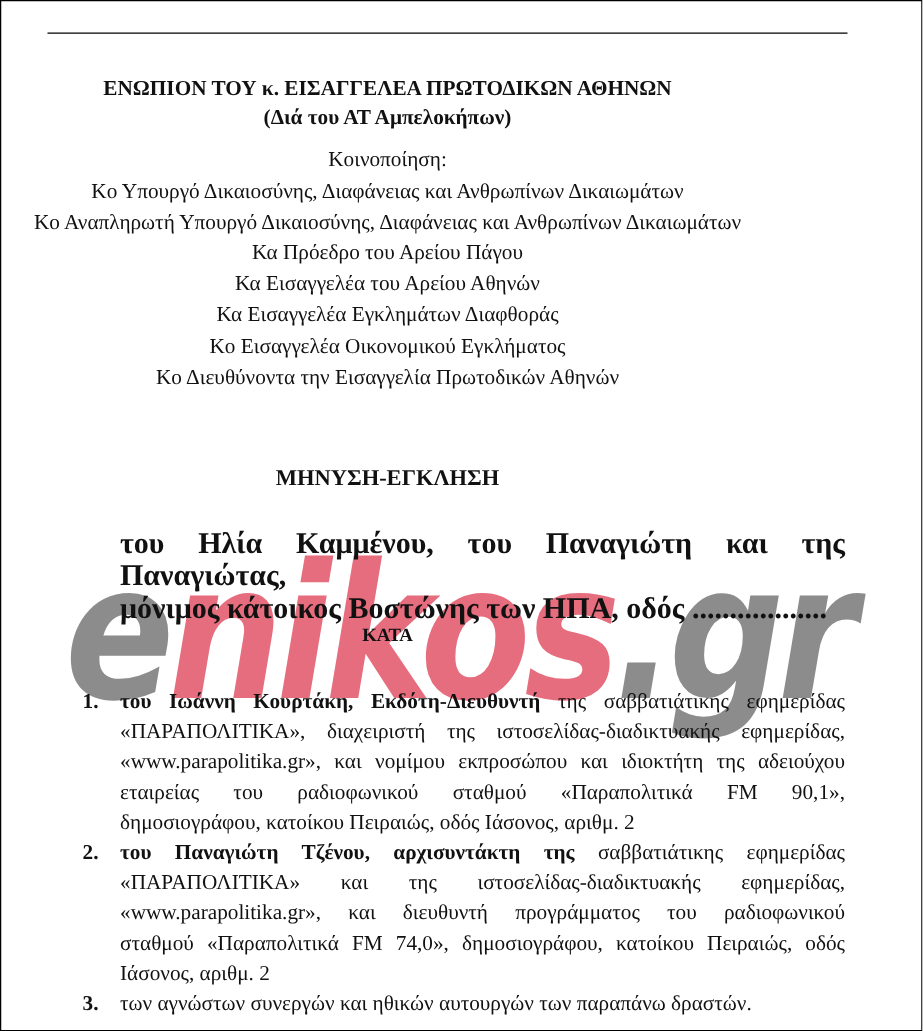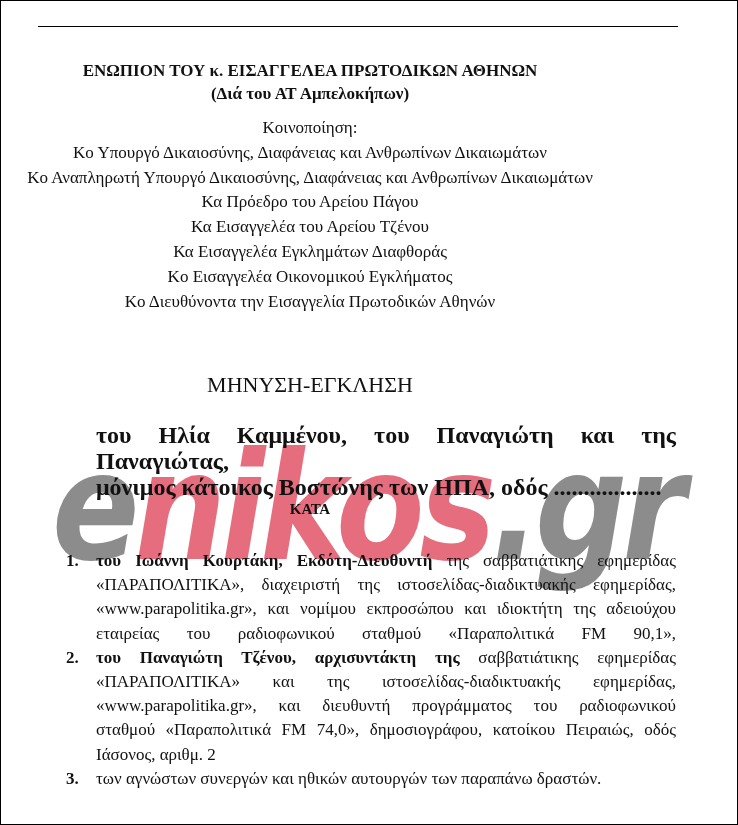--- a/index.html
+++ b/index.html
@@ -14,21 +14,21 @@
     .topline {
       position: absolute; left: 38px; top: 26px; width: 640px; height: 0;
       border-top: 1.5px solid #000;
     }
     .center { position: absolute; left: 0; width: 620px; text-align: center; }
     .h1 { top: 60px; font-weight: bold; font-size: 17px; line-height: 22px; }
     .h1b { top: 83px; font-weight: bold; font-size: 17px; line-height: 22px; font-family: Liberation Serif, serif; }
     .notify { top: 116px; font-size: 17px; }
     .notify div { height: 24.8px; line-height: 24.8px; white-space: nowrap; }
     .notify .lbl { font-size: 17px; }
-    .title2 { top: 372px; font-weight: normal; font-size: 22px; }
+    .title2 { top: 372px; font-weight: bold; font-size: 18px; }
     .plaintiff {
       position: absolute; left: 96px; top: 422px; width: 580px;
       font-weight: bold; font-size: 24px; line-height: 26px; text-align: justify;
     }
     .plaintiff .l1 { text-align-last: justify; display: block; }
     .kata { top: 501px; font-weight: bold; font-size: 15px; }
     .list { position: absolute; left: 62px; top: 549px; width: 614px; font-size: 17px; line-height: 24.2px; }
     .item { display: flex; }
     .num { width: 34px; flex: none; font-weight: bold; padding-left: 4px; box-sizing: border-box; }
     .body { flex: 1; text-align: justify; }
@@ -58,21 +58,21 @@
 
 <div class="content">
   <div class="center h1">ΕΝΩΠΙΟΝ ΤΟΥ κ. ΕΙΣΑΓΓΕΛΕΑ ΠΡΩΤΟΔΙΚΩΝ ΑΘΗΝΩΝ</div>
   <div class="center h1b">(Διά του ΑΤ Αμπελοκήπων)</div>
 
   <div class="center notify">
     <div class="lbl">Κοινοποίηση:</div>
     <div>Κο Υπουργό Δικαιοσύνης, Διαφάνειας και Ανθρωπίνων Δικαιωμάτων</div>
     <div>Κο Αναπληρωτή Υπουργό Δικαιοσύνης, Διαφάνειας και Ανθρωπίνων Δικαιωμάτων</div>
     <div>Κα Πρόεδρο του Αρείου Πάγου</div>
-    <div>Κα Εισαγγελέα του Αρείου Τζένου</div>
+    <div>Κα Εισαγγελέα του Αρείου Αθηνών</div>
     <div>Κα Εισαγγελέα Εγκλημάτων Διαφθοράς</div>
     <div>Κο Εισαγγελέα Οικονομικού Εγκλήματος</div>
     <div>Κο Διευθύνοντα την Εισαγγελία Πρωτοδικών Αθηνών</div>
   </div>
 
   <div class="center title2">ΜΗΝΥΣΗ-ΕΓΚΛΗΣΗ</div>
 
   <div class="plaintiff">
     <span class="l1">του Ηλία Καμμένου, του Παναγιώτη και της Παναγιώτας,</span>
     <span>μόνιμος κάτοικος Βοστώνης των ΗΠΑ, οδός ..................</span>
@@ -81,20 +81,21 @@
   <div class="center kata">ΚΑΤΑ</div>
 
   <div class="list">
     <div class="item">
       <div class="num">1.</div>
       <div class="body">
         <span class="jl"><b>του Ιωάννη Κουρτάκη, Εκδότη-Διευθυντή</b><span> της σαββατιάτικης εφημερίδας</span></span>
         <span class="jl">«ΠΑΡΑΠΟΛΙΤΙΚΑ», διαχειριστή της ιστοσελίδας-διαδικτυακής εφημερίδας,</span>
         <span class="jl">«www.parapolitika.gr», και νομίμου εκπροσώπου και ιδιοκτήτη της αδειούχου</span>
         <span class="jl">εταιρείας του ραδιοφωνικού σταθμού «Παραπολιτικά FM 90,1»,</span>
+        <span class="nl">δημοσιογράφου, κατοίκου Πειραιώς, οδός Ιάσονος, αριθμ. 2</span>
       </div>
     </div>
     <div class="item">
       <div class="num">2.</div>
       <div class="body">
         <span class="jl"><b>του Παναγιώτη Τζένου, αρχισυντάκτη της</b><span> σαββατιάτικης εφημερίδας</span></span>
         <span class="jl">«ΠΑΡΑΠΟΛΙΤΙΚΑ» και της ιστοσελίδας-διαδικτυακής εφημερίδας,</span>
         <span class="jl">«www.parapolitika.gr», και διευθυντή προγράμματος του ραδιοφωνικού</span>
         <span class="jl">σταθμού «Παραπολιτικά FM 74,0», δημοσιογράφου, κατοίκου Πειραιώς, οδός</span>
         <span class="nl">Ιάσονος, αριθμ. 2</span>

